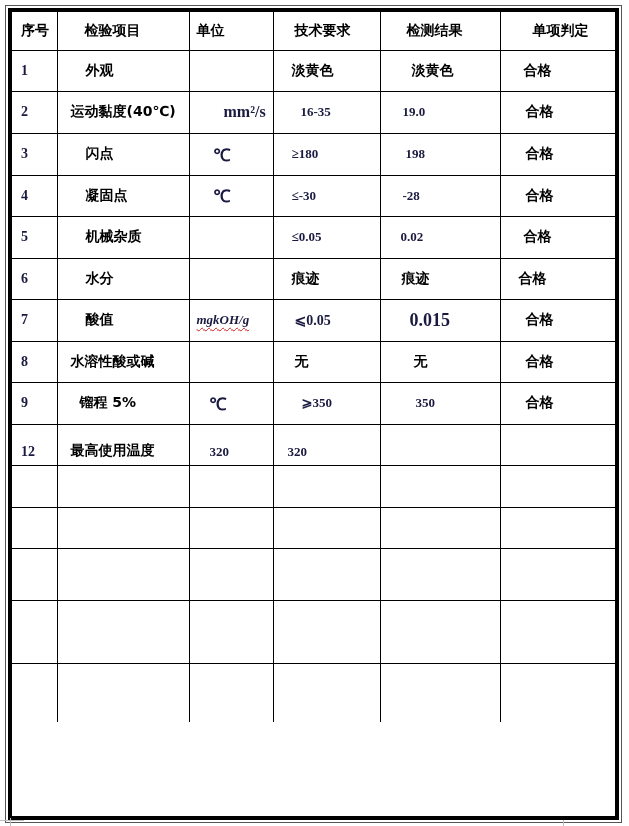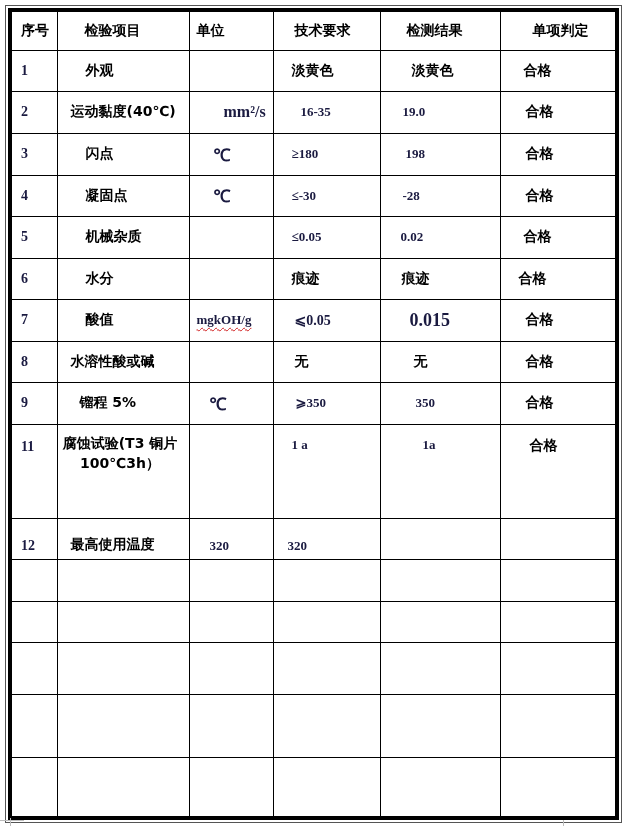--- a/index.html
+++ b/index.html
@@ -14,21 +14,21 @@
     table.report td { border: 1px solid #000; padding: 0; font-size: 14px; font-weight: bold;
                       vertical-align: middle; overflow: hidden; white-space: nowrap; }
     table.report tr:first-child td { border-top: none; }
     table.report td:first-child { border-left: none; }
     table.report td:last-child { border-right: none; }
     table.report tr:last-child td { border-bottom: none; }
     .num { font-family: "Liberation Serif", serif; font-size: 14px; font-weight: bold; color: #1a1a40; }
     .cjk { font-family: "DejaVu Sans", sans-serif; font-size: 14px; font-weight: bold; }
     .hdr td { font-family: Liberation Sans, sans-serif; font-size: 14px; font-weight: bold; }
     .pl-seq { padding-left: 9px !important; }
-    .squiggle { text-decoration: underline wavy #d02020; text-decoration-thickness: 1px; text-underline-offset: 3px; }
+    .squiggle { text-decoration: underline wavy #d02020; text-decoration-thickness: 1px; text-underline-offset: 3px; font-style: italic; }
     .wrap { white-space: normal !important; line-height: 20px; vertical-align: top !important; padding-top: 8px !important; }
     .tick { position: absolute; background: #bdbdbd; }
   </style>
 </head>
 <body>
 
 <div class="frame-outer"></div>
 <div class="frame-inner"></div>
 <div class="tick" style="left:0;top:820px;width:24px;height:1px;"></div>
 <div class="tick" style="left:10px;top:818px;width:1px;height:8px;"></div>
@@ -122,34 +122,26 @@
       <td class="num"></td>
       <td class="cjk" style="padding-left:21px">无</td>
       <td class="cjk" style="padding-left:33px">无</td>
       <td class="cjk" style="padding-left:25px">合格</td>
     </tr>
 
     <tr style="height:42px">
       <td class="num pl-seq">9</td>
       <td class="cjk" style="padding-left:22px">镏程 5%</td>
       <td class="num" style="padding-left:20px;font-size:17px">℃</td>
-      <td class="num" style="padding-left:22px;font-size:13px">⩾350</td>
+      <td class="num" style="padding-left:28px;font-size:13px">⩾350</td>
       <td class="num" style="padding-left:35px;font-size:13px">350</td>
       <td class="cjk" style="padding-left:25px">合格</td>
     </tr>
 
 
-    <tr style="height:94px">
-      <td class="num pl-seq wrap" style="padding-top:12px !important">11</td>
-      <td class="cjk wrap" style="padding-left:0;padding-right:6px;text-align:center">腐蚀试验(T3 铜片 100℃3h）</td>
-      <td class="num wrap"></td>
-      <td class="num wrap" style="padding-left:18px;font-size:13px;padding-top:10px !important">1 a</td>
-      <td class="num wrap" style="padding-left:42px;font-size:13px;padding-top:10px !important">1a</td>
-      <td class="cjk wrap" style="padding-left:29px;padding-top:10px !important">合格</td>
-    </tr>
 
     <tr style="height:41px">
       <td class="num pl-seq" style="vertical-align:bottom;padding-bottom:5px">12</td>
       <td class="cjk" style="padding-left:13px;vertical-align:bottom;padding-bottom:5px">最高使用温度</td>
       <td class="num" style="padding-left:20px;font-size:13px;vertical-align:bottom;padding-bottom:5px">320</td>
       <td class="num" style="padding-left:14px;font-size:13px;vertical-align:bottom;padding-bottom:5px">320</td>
       <td class="num"></td>
       <td class="cjk"></td>
     </tr>
 

